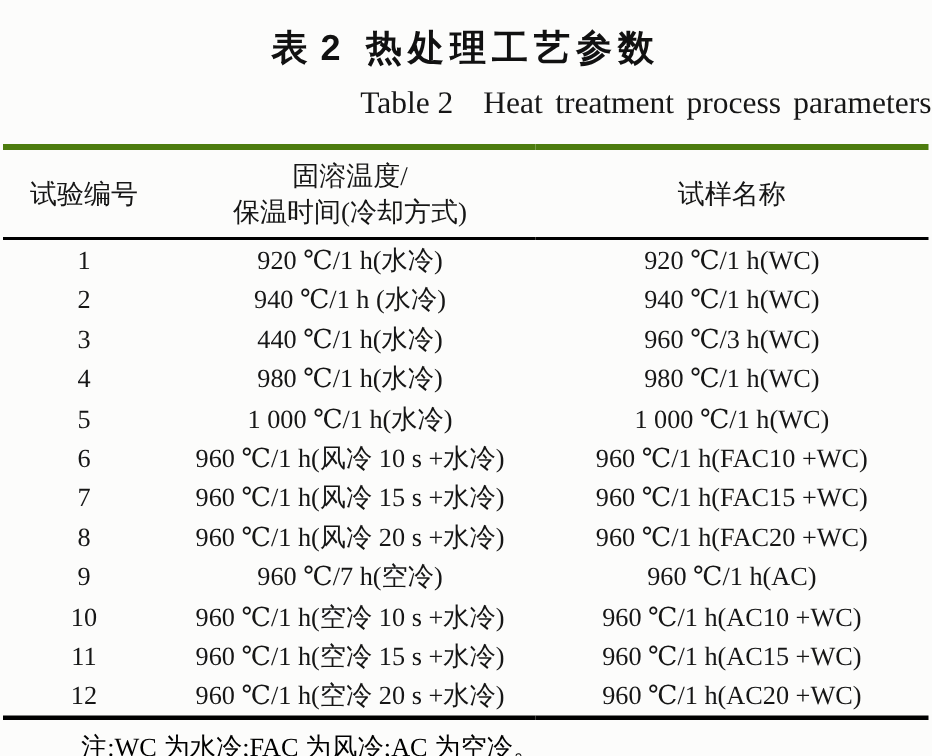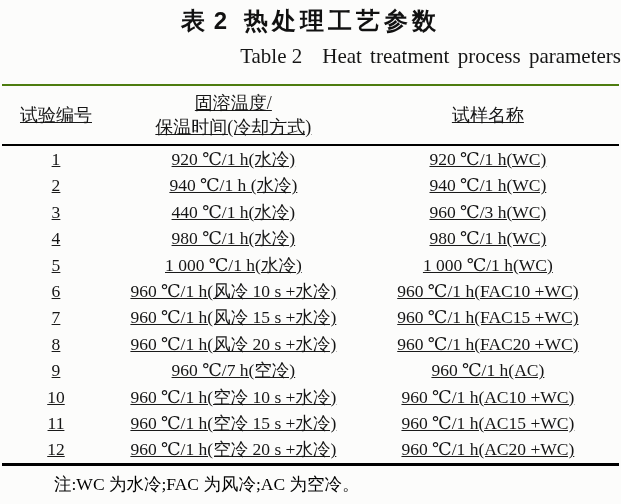--- a/index.html
+++ b/index.html
@@ -14,21 +14,21 @@
     font-family: "Liberation Serif", "DejaVu Serif", serif;
     overflow: hidden;
   }
   .page {
     width: 621px;
     height: 504px;
     position: relative;
   }
   .title-zh {
     text-align: center;
-    padding-top: 7px;
+    padding-top: 19px;
     font-family: "Liberation Sans", "DejaVu Sans", sans-serif;
     font-weight: bold;
     font-size: 24px;
     line-height: 28px;
     color: #111;
   }
   .title-zh .zh-label { letter-spacing: 1px; margin-right: 16px; }
   .title-zh .zh-text  { letter-spacing: 4px; }
   .title-en {
     text-align: right;
@@ -37,23 +37,22 @@
     line-height: 26px;
     color: #161616;
   }
   .title-en .en-label { margin-right: 20px; }
   .title-en .en-text  { word-spacing: 3px; }
   table.paper-table {
     width: 617px;
     margin: 15px auto 0 auto;
     border-collapse: collapse;
     table-layout: fixed;
-    border-top: 2px solid #4d7c0f;
+    border-top: 4px solid #4d7c0f;
     border-bottom: 3px solid #000;
-    text-decoration: underline;
   }
   col.c-no      { width: 17.5%; }
   col.c-process { width: 40%; }
   col.c-sample  { width: 42.5%; }
   thead th {
     border-bottom: 2px solid #000;
     font-weight: normal;
     font-size: 18px;
     line-height: 24px;
     padding: 5px 0 5px 0;

